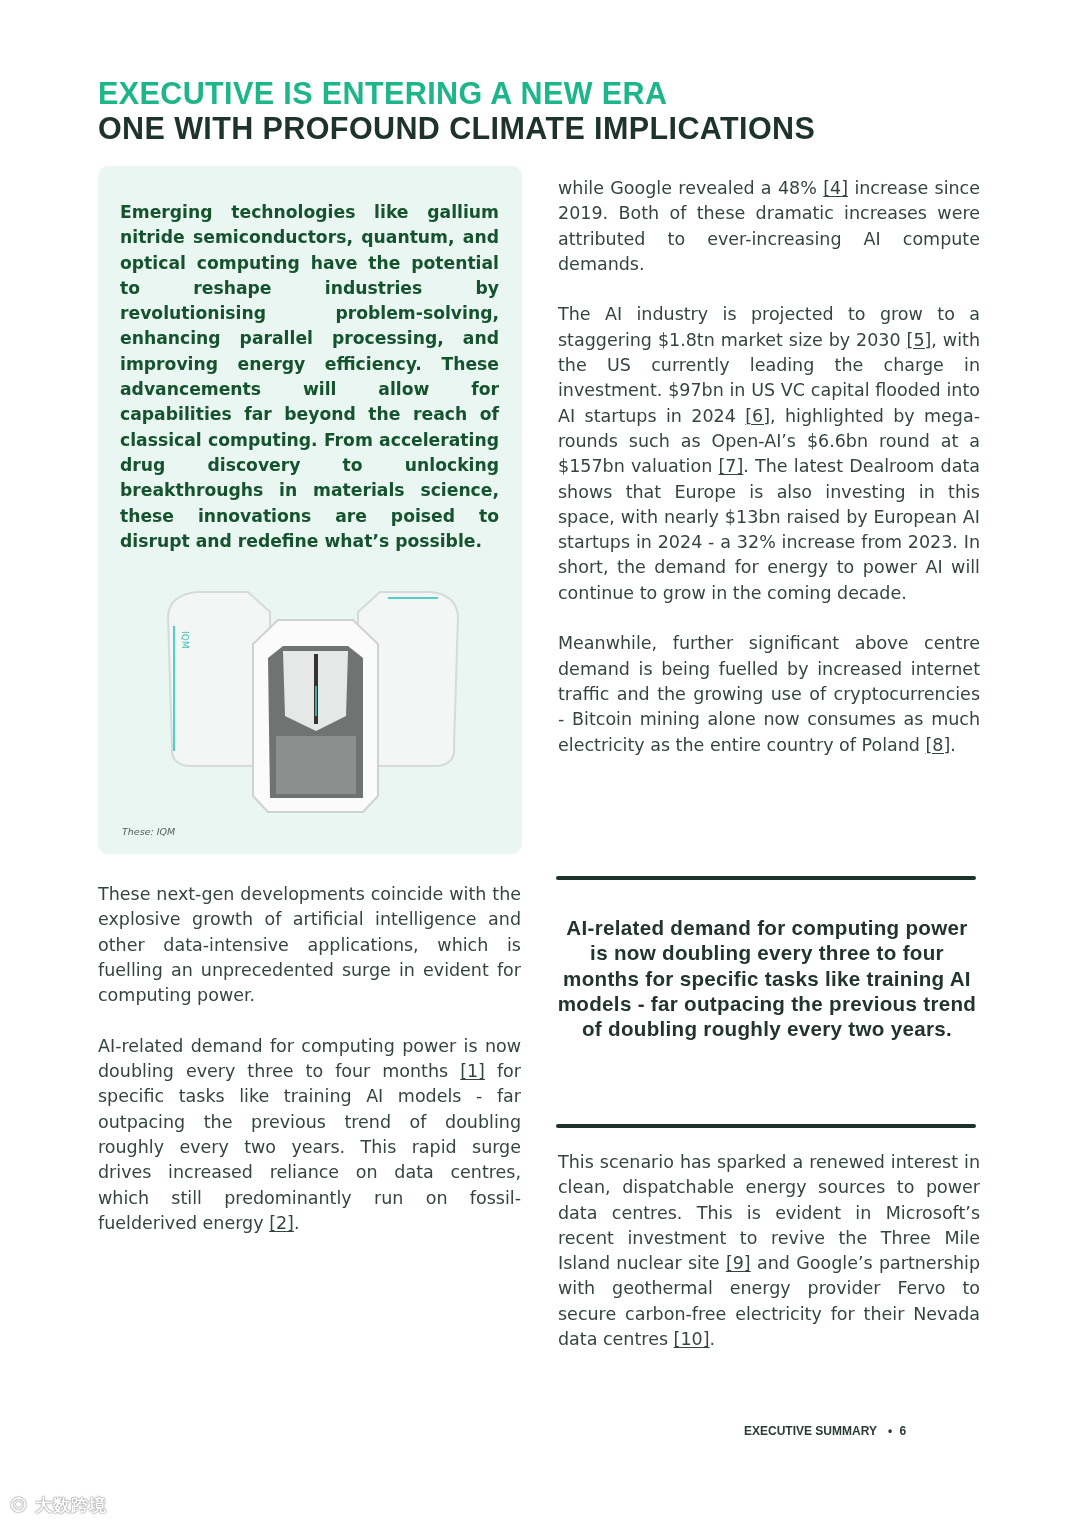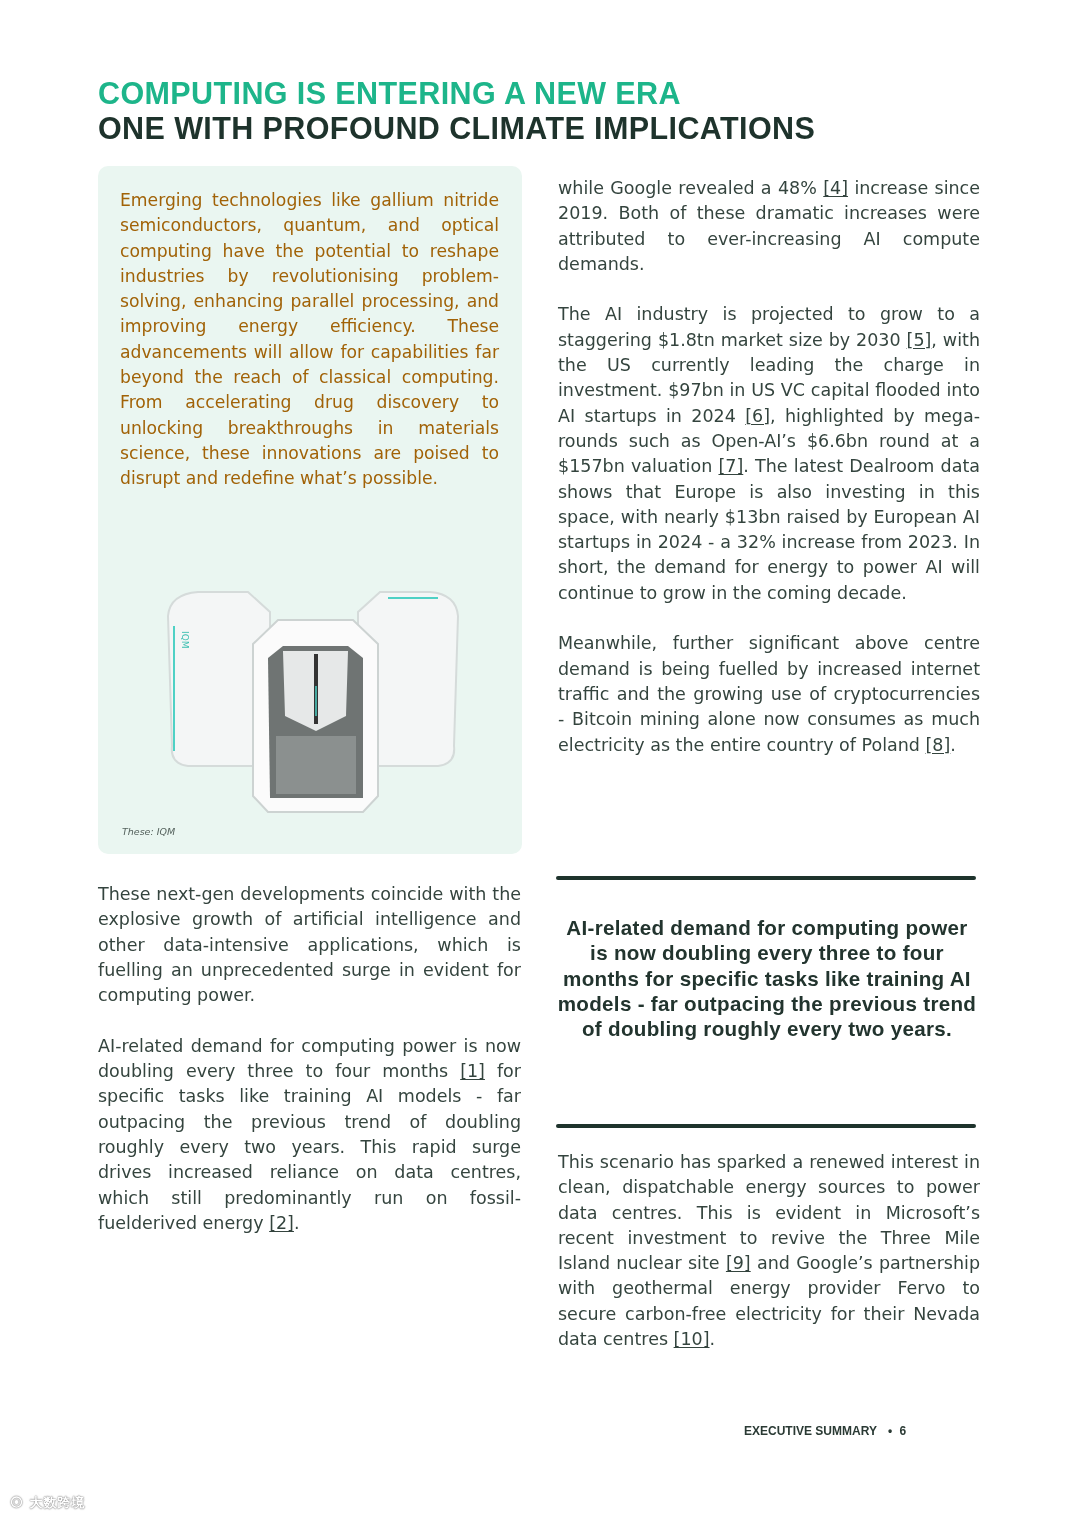--- a/index.html
+++ b/index.html
@@ -1,39 +1,39 @@
 <!DOCTYPE html>
 <html><head>
 <meta charset="utf-8">
 <style>
   html,body{margin:0;padding:0;background:#fff;}
   body{width:1080px;height:1527px;position:relative;overflow:hidden;font-family:"DejaVu Sans","Liberation Sans",sans-serif;color:#2b3b35;}
   .title{position:absolute;left:98px;top:76px;font-family:"Liberation Sans",sans-serif;font-weight:700;font-size:30.5px;letter-spacing:0.4px;line-height:35px;}
   .title .l1{color:#1db58a;}
   .title .l2{color:#1e332c;}
   .box{position:absolute;left:98px;top:166px;width:424px;height:688px;background:#eaf6f1;border-radius:10px;}
-  .box-text{position:absolute;left:22px;top:22px;width:379px;font-weight:400;font-size:17.2px;line-height:25.3px;text-align:justify;color:#a16207;}
+  .box-text{position:absolute;left:22px;top:34px;width:379px;font-weight:700;font-size:17.2px;line-height:25.3px;text-align:justify;color:#14532d;}
   .machine{position:absolute;left:60px;top:410px;width:310px;height:240px;}
   .source{position:absolute;left:24px;top:660px;font-style:italic;font-size:9.5px;color:#55625d;}
   .body{font-size:17.5px;line-height:25.3px;text-align:justify;color:#34443e;}
   .col-left{position:absolute;left:98px;top:882px;width:423px;}
   .col-right-top{position:absolute;left:558px;top:176px;width:422px;}
   .col-right-bot{position:absolute;left:558px;top:1150px;width:422px;}
   p{margin:0 0 25.3px 0;}
   .ref{text-decoration:underline;text-decoration-thickness:1px;text-underline-offset:2px;}
   .rule{position:absolute;left:556px;width:420px;height:4px;background:#1e332c;border-radius:2px;}
   .quote{position:absolute;left:556px;top:915px;width:422px;text-align:center;font-family:"Liberation Sans",sans-serif;font-weight:700;font-size:20.6px;line-height:25.3px;color:#22342e;letter-spacing:0.3px;}
   .footer{position:absolute;left:744px;top:1424px;font-family:"Liberation Sans",sans-serif;font-weight:700;font-size:12px;color:#2a3a34;}
-  .watermark{position:absolute;left:10px;top:1494px;font-size:13px;color:#fff;font-weight:700;text-shadow:0 0 2px #888,0 0 1px #666;letter-spacing:1px;}
+  .watermark{position:absolute;left:10px;top:1494px;font-size:17px;color:#fff;font-weight:700;text-shadow:0 0 2px #888,0 0 1px #666;letter-spacing:1px;}
 </style>
 </head>
 <body>
 
 <div class="title">
-  <div class="l1">COMPUTING IS ENTERING A NEW ERA</div>
+  <div class="l1">EXECUTIVE IS ENTERING A NEW ERA</div>
   <div class="l2">ONE WITH PROFOUND CLIMATE IMPLICATIONS</div>
 </div>
 
 <div class="box">
   <div class="box-text">Emerging technologies like gallium nitride semiconductors, quantum, and optical computing have the potential to reshape industries by revolutionising problem-solving, enhancing parallel processing, and improving energy efficiency. These advancements will allow for capabilities far beyond the reach of classical computing. From accelerating drug discovery to unlocking breakthroughs in materials science, these innovations are poised to disrupt and redefine what’s possible.</div>
   <svg class="machine" viewBox="0 0 310 240">
 
     <path d="M10 40 Q12 18 40 16 L90 16 L112 36 L112 190 L30 190 Q12 188 14 170 Z" fill="#f4f6f6" stroke="#d5dbda" stroke-width="2"></path>
     <path d="M16 50 L16 175" stroke="#4fd1c5" stroke-width="2"></path>
     <text x="24" y="55" font-size="9" fill="#3bbfb1" transform="rotate(90 24 55)">IQM</text>

